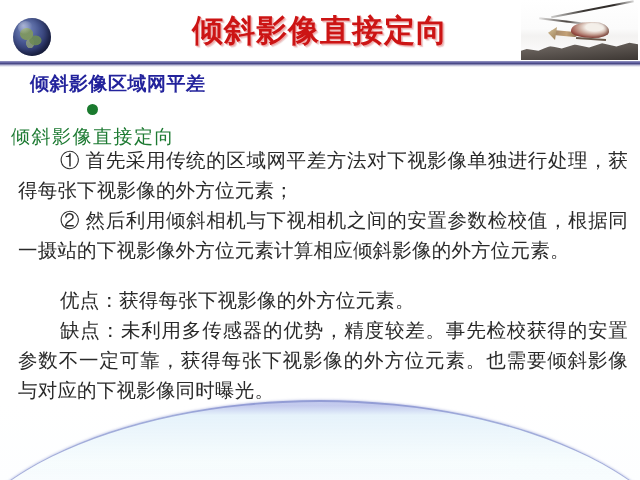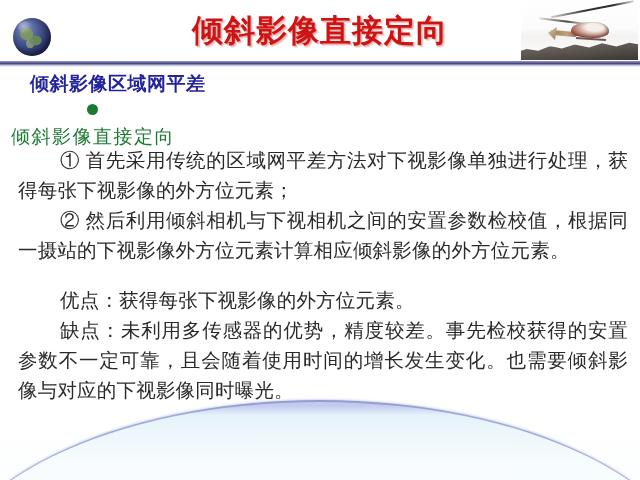--- a/index.html
+++ b/index.html
@@ -260,19 +260,19 @@
 
   <div id="bullet-line">
     <span id="bullet-dot"></span>
     <span id="bullet-text">倾斜影像直接定向</span>
   </div>
 
   <div id="body-copy">
     <p class="para">① 首先采用传统的区域网平差方法对下视影像单独进行处理，获得每张下视影像的外方位元素；</p>
     <p class="para spacer-after">② 然后利用倾斜相机与下视相机之间的安置参数检校值，根据同一摄站的下视影像外方位元素计算相应倾斜影像的外方位元素。</p>
     <p class="para">优点：获得每张下视影像的外方位元素。</p>
-    <p class="para">缺点：未利用多传感器的优势，精度较差。事先检校获得的安置参数不一定可靠，且会随着使用时间的增长发生变化。也需要倾斜影像与对应的下视影像同时曝光。</p>
+    <p class="para">缺点：未利用多传感器的优势，精度较差。事先检校获得的安置参数不一定可靠，获得每张下视影像的外方位元素。也需要倾斜影像与对应的下视影像同时曝光。</p>
   </div>
 
   <div id="earth-arc"></div>
   <div id="earth-arc-rim"></div>
 
 </div>
 
 </body></html>

